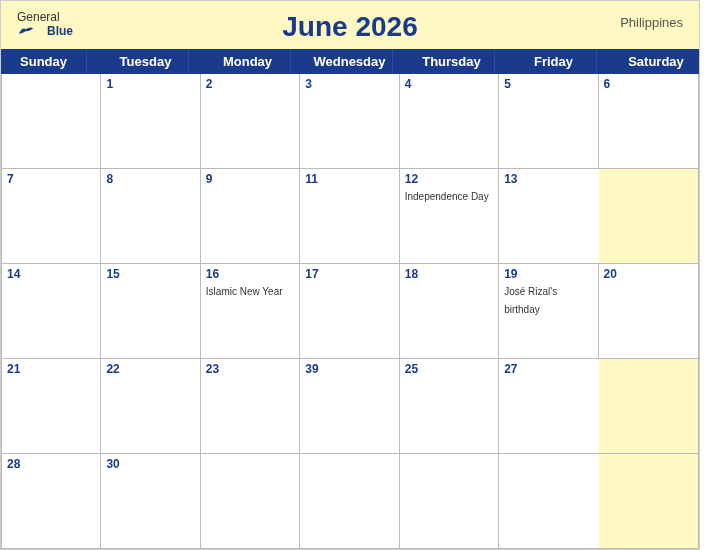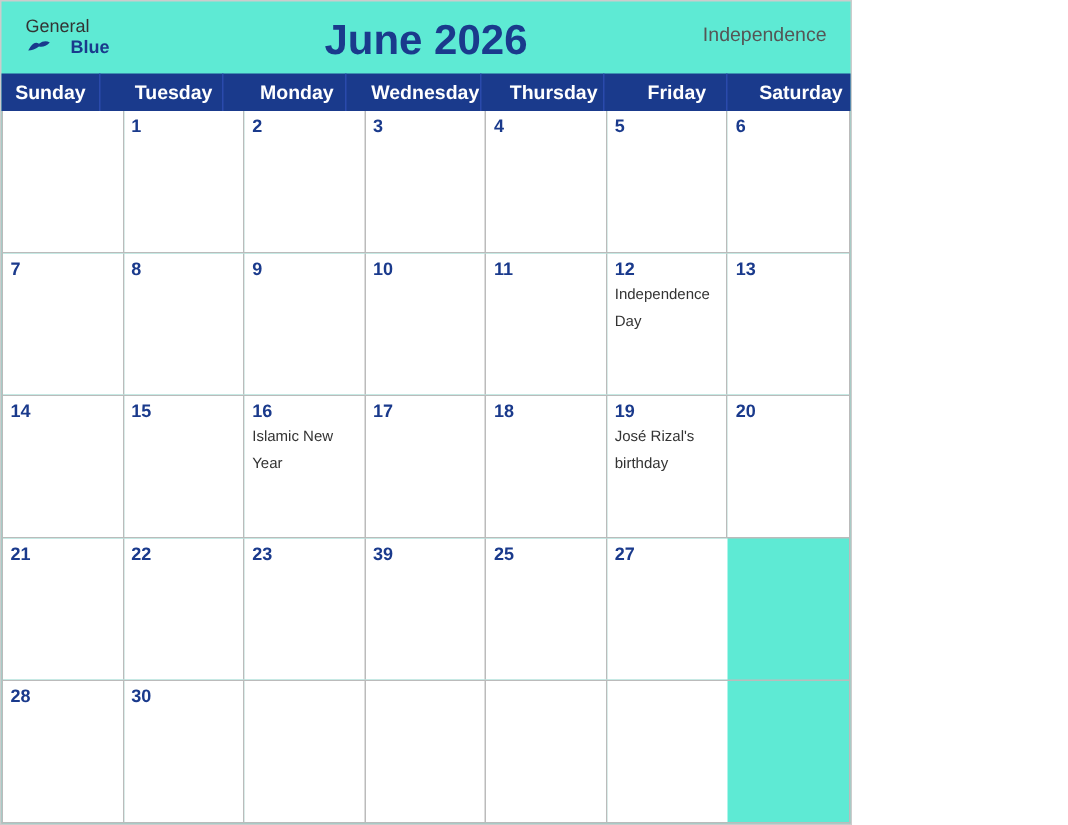--- a/index.html
+++ b/index.html
@@ -4,23 +4,23 @@
   <style>
     * { box-sizing: border-box; margin: 0; padding: 0; }
     body {
       font-family: Arial, sans-serif;
       background: #fff;
       width: 712px;
       height: 550px;
       overflow: hidden;
     }
     .calendar-container {
-      width: 568px;
+      width: 700px;
       height: 550px;
-      background: #5eead4;
+      background: #fef9c3;
       border: 1px solid #ccc;
       display: flex;
       flex-direction: column;
     }
     .calendar-header {
       padding: 10px 16px 6px 16px;
       display: flex;
       align-items: center;
       justify-content: center;
       position: relative;
@@ -125,21 +125,21 @@
     <div class="logo">
       <span class="logo-general">General</span>
       <span class="logo-blue">
         <svg class="logo-bird" viewBox="0 0 20 14" xmlns="http://www.w3.org/2000/svg">
           <path d="M2,10 Q6,2 10,5 Q14,2 18,4 Q14,8 10,7 Q6,10 2,10Z" fill="#1a3a8c"></path>
         </svg>
         <span>Blue</span>
       </span>
     </div>
     <h1 class="month-title">June 2026</h1>
-    <span class="country-label">Independence</span>
+    <span class="country-label">Philippines</span>
   </div>
 
   <div class="day-headers">
     <div class="day-header">Sunday</div>
     <div class="day-header">Tuesday</div>
     <div class="day-header">Monday</div>
     <div class="day-header">Wednesday</div>
     <div class="day-header">Thursday</div>
     <div class="day-header">Friday</div>
     <div class="day-header">Saturday</div>
@@ -171,23 +171,20 @@
         <div class="cell">
           <span class="day-num">7</span>
         </div>
         <div class="cell">
           <span class="day-num">8</span>
         </div>
         <div class="cell">
           <span class="day-num">9</span>
         </div>
         <div class="cell">
-          <span class="day-num">10</span>
-        </div>
-        <div class="cell">
           <span class="day-num">11</span>
         </div>
         <div class="cell"><span class="day-num">12</span><span class="event-label">Independence Day</span></div>
         <div class="cell">
           <span class="day-num">13</span>
         </div>
       </div>
       <div class="row">
         <div class="cell">
           <span class="day-num">14</span>

